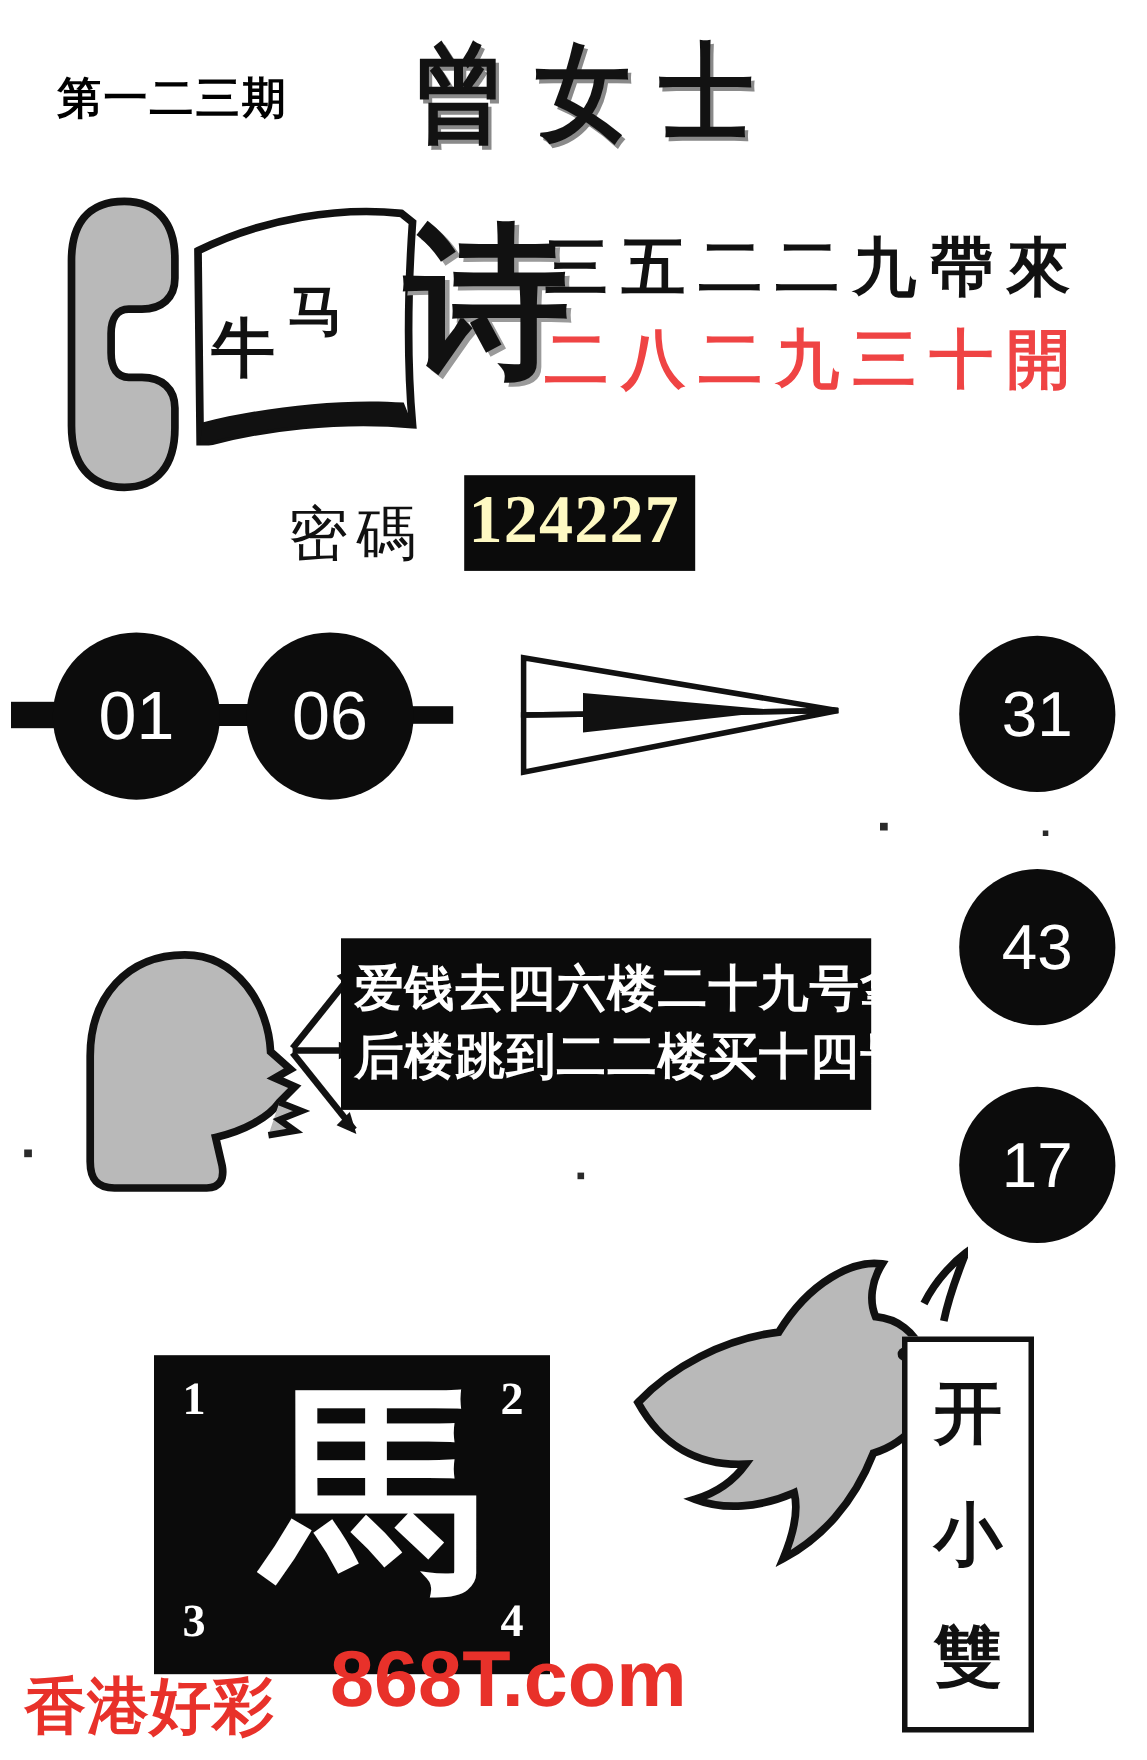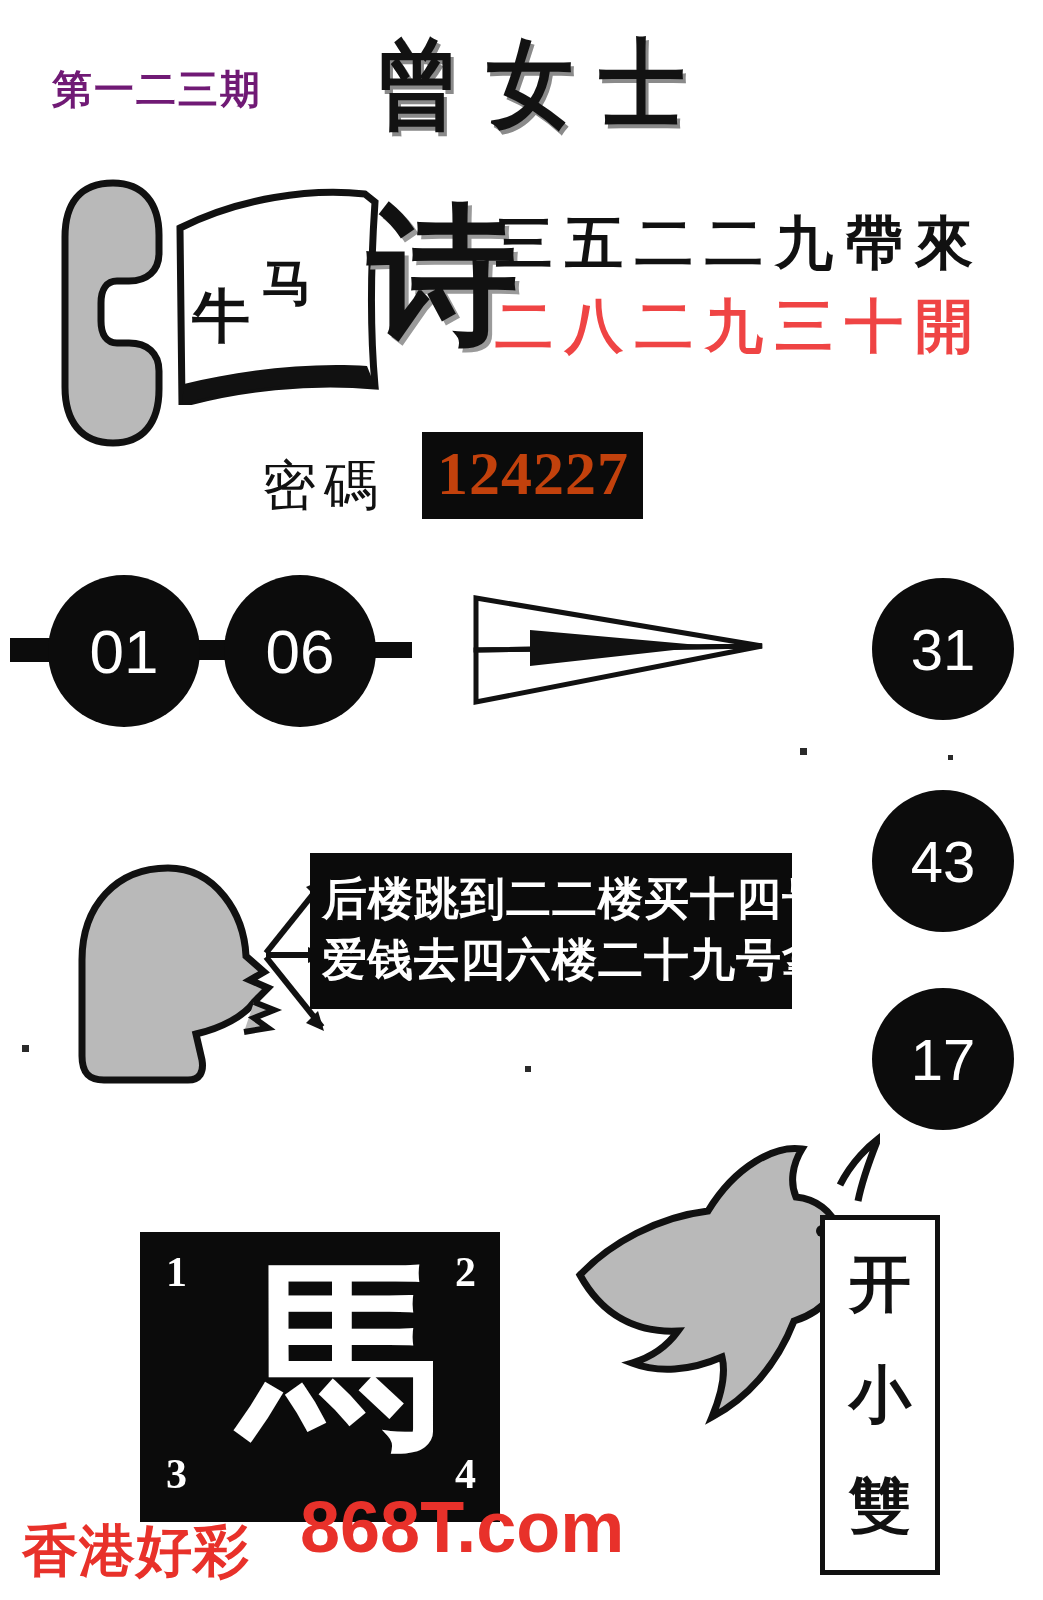--- a/index.html
+++ b/index.html
@@ -21,21 +21,21 @@
   
   .abs { position: absolute; }
   .cn  { font-family: "DejaVu Sans", sans-serif; }
 
   
   #issue-label {
     left: 52px; top: 62px;
     font-size: 40px;
     font-weight: bold;
     letter-spacing: 2px;
-    color: #701a75;
+    color: #000000;
     white-space: nowrap;
   }
   #brand-title {
     left: 375px; top: 20px;
     font-size: 86px;
     font-weight: bold;
     letter-spacing: 26px;
     color: #121212;
     white-space: nowrap;
     transform: scaleY(1.12);
@@ -80,25 +80,25 @@
   }
 
   
   #password-label {
     left: 262px; top: 450px;
     font-size: 54px; font-weight: normal; letter-spacing: 8px; color: #111;
   }
   #password-value {
     left: 422px; top: 432px;
     background: #0b0b0b;
-    color: #c2410c;
+    color: #fef9c3;
     font-size: 62px;
     font-weight: bold;
     letter-spacing: 1px;
-    padding: 6px 14px 10px 15px;
+    padding: 6px 14px 10px 4px;
     font-family: "Liberation Serif", serif;
   }
 
   
   .ball {
     border-radius: 50%;
     background: #0c0c0c;
     color: #ffffff;
     display: flex;
     align-items: center;
@@ -259,22 +259,22 @@
   <svg class="abs" id="speech-arrows" viewBox="0 0 70 180">
     <path d="M4 88 L60 18" stroke="#111" stroke-width="6" fill="none"></path>
     <path d="M62 14 L44 22 L56 34 Z" fill="#111"></path>
     <path d="M4 90 L60 90" stroke="#111" stroke-width="6" fill="none"></path>
     <path d="M64 90 L46 82 L46 98 Z" fill="#111"></path>
     <path d="M4 92 L60 162" stroke="#111" stroke-width="6" fill="none"></path>
     <path d="M62 166 L44 158 L56 146 Z" fill="#111"></path>
   </svg>
 
   <div class="abs" id="message-box">
+    <div class="message-line cn">爱钱去四六楼二十九号拿</div>
     <div class="message-line cn">后楼跳到二二楼买十四号</div>
-    <div class="message-line cn">爱钱去四六楼二十九号拿</div>
   </div>
 
   <div class="abs" id="zodiac-box"></div>
   <div class="abs cn" id="zodiac-char">馬</div>
   <div class="abs corner-num" id="corner-1">1</div>
   <div class="abs corner-num" id="corner-2">2</div>
   <div class="abs corner-num" id="corner-3">3</div>
   <div class="abs corner-num" id="corner-4">4</div>
 
   <svg class="abs" id="dove-icon" viewBox="0 0 340 330">

